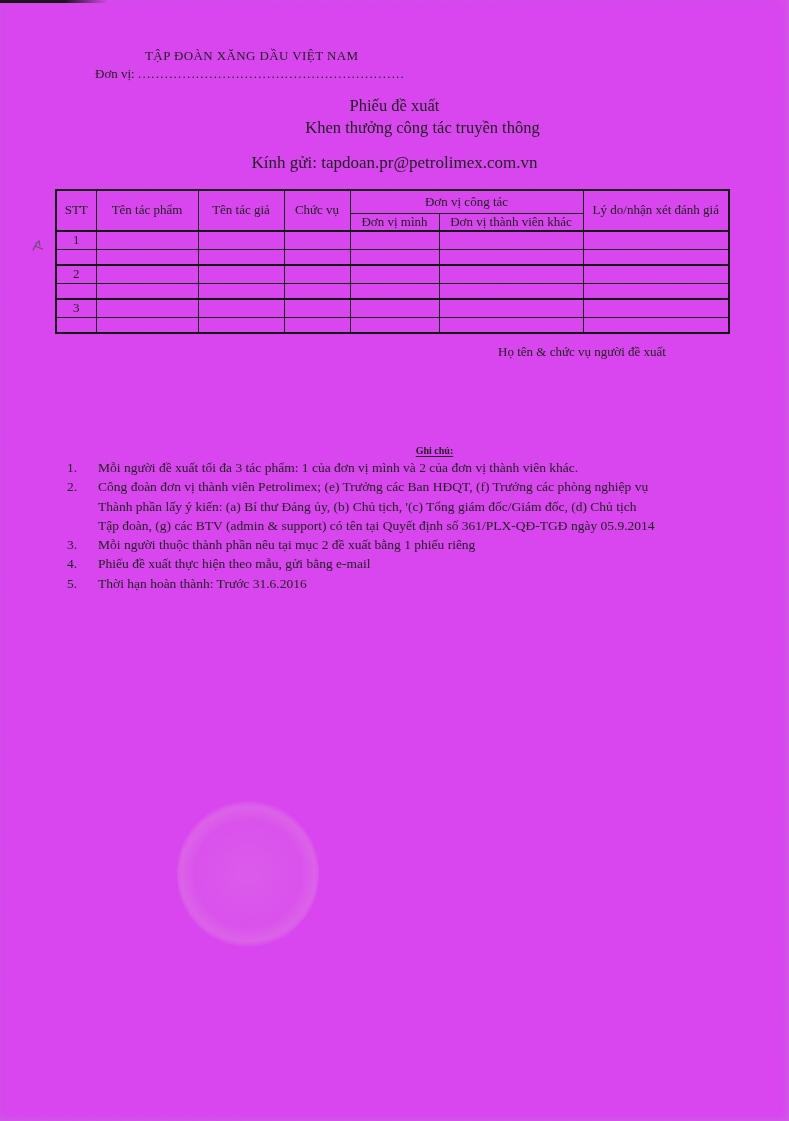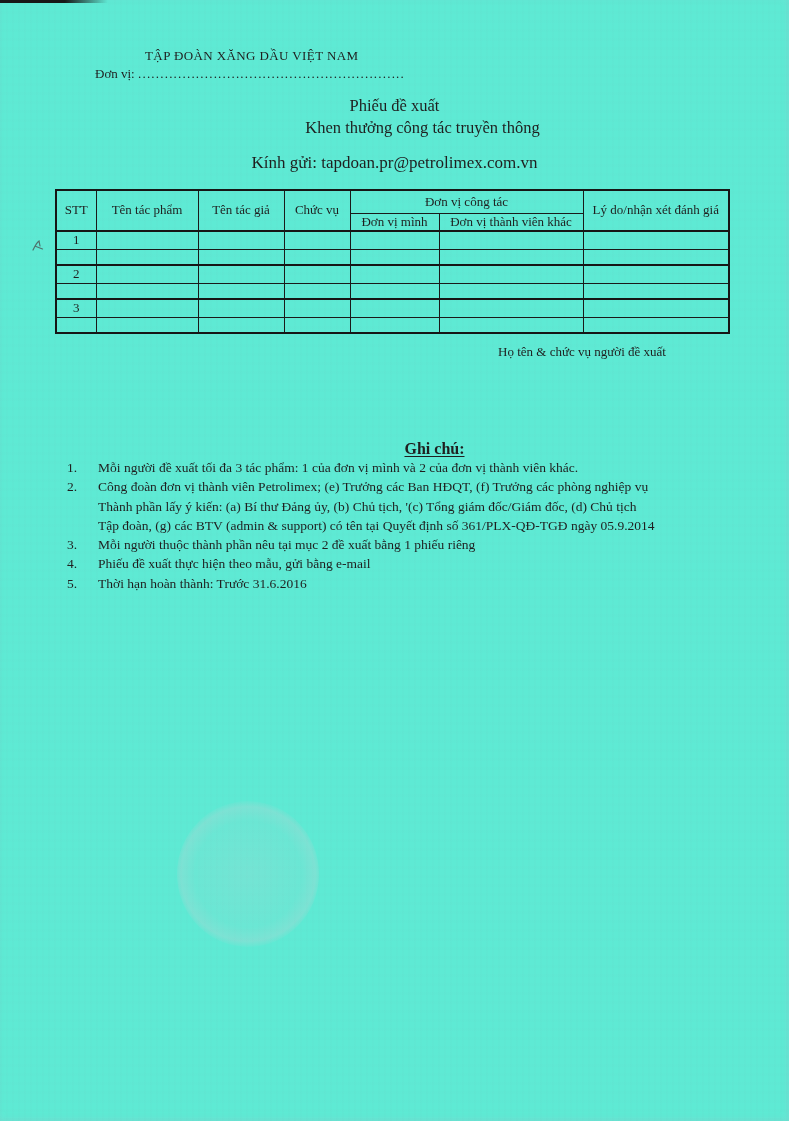--- a/index.html
+++ b/index.html
@@ -1,19 +1,19 @@
 <!DOCTYPE html>
 <html><head>
 <meta charset="utf-8">
 <style>
   html, body { margin:0; padding:0; background:#ffffff; }
   .page {
     position:relative;
     width:789px; height:1121px;
-    background:#5eead4;
+    background:#d946ef;
     font-family:"Liberation Serif","DejaVu Serif",serif;
     color:#1f1f1f;
     overflow:hidden;
     box-shadow: inset -2px -2px 6px rgba(175,185,198,0.20);
   }
   
   .page::before {
     content:"";
     position:absolute; inset:0;
     background:
@@ -71,21 +71,21 @@
   tr.hr1 { height:23px; }
   tr.hr2 { height:16px; }
   tr.rn  { height:19px; }
   tr.re  { height:15px; }
 
   .signature-caption {
     position:absolute; left:498px; top:344px; font-size:13px; white-space:nowrap;
   }
 
   .notes-title-wrap { top:440px; padding-left:80px; box-sizing:border-box; }
-  .notes-title { font-size:16px; font-weight:bold; text-decoration:underline; text-underline-offset:2px; }
+  .notes-title { font-size:10px; font-weight:bold; text-decoration:underline; text-underline-offset:2px; }
 
   .notes-list {
     position:absolute; left:67px; top:458px; width:650px;
     font-size:13.5px; line-height:19.3px;
   }
   .note-item { display:flex; }
   .note-num  { width:31px; flex:none; }
   .note-text div { white-space:nowrap; }
 </style>
 </head>

